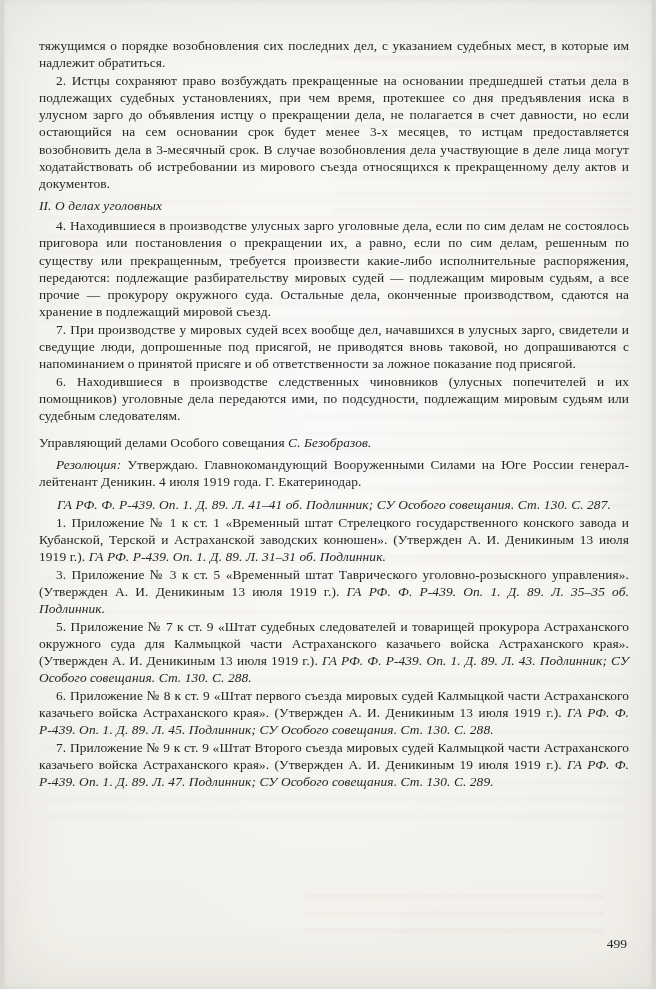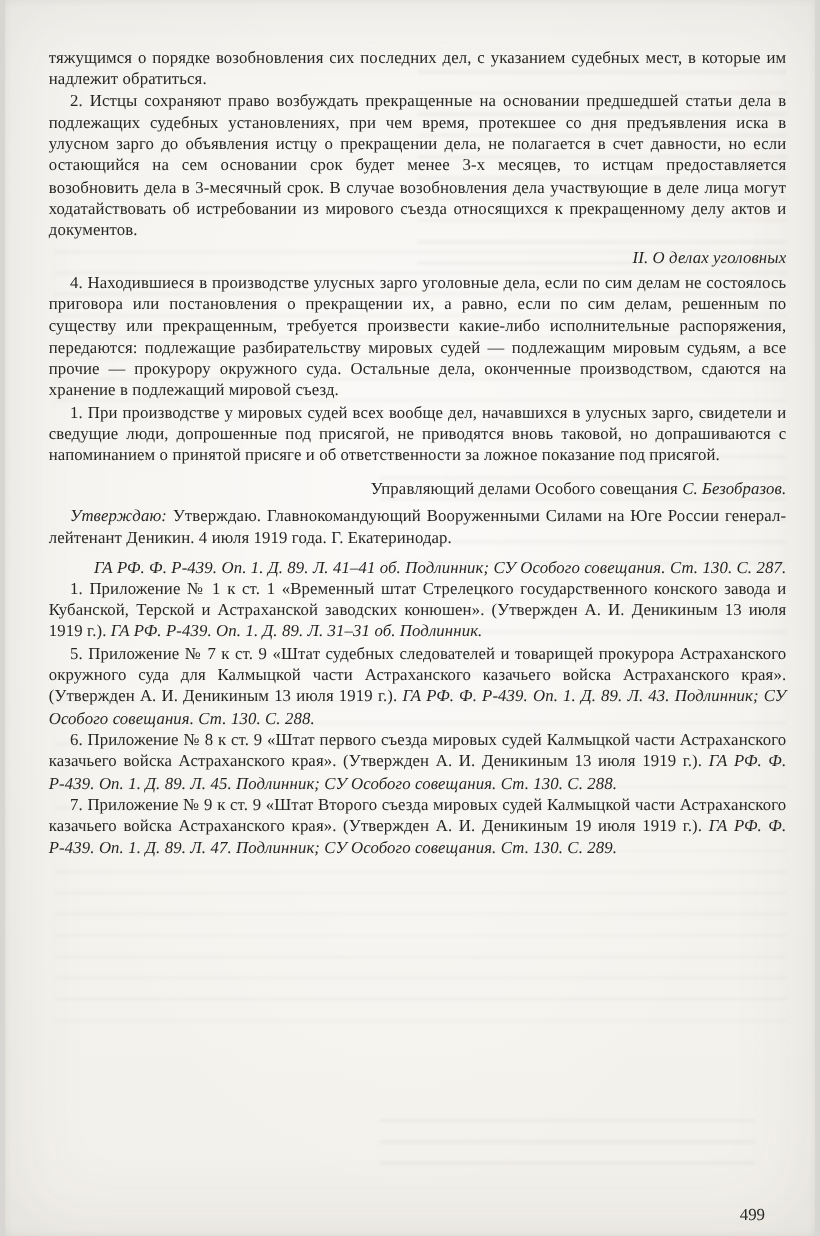--- a/index.html
+++ b/index.html
@@ -49,49 +49,47 @@
     font-size: 13.4px;
     line-height: 17.3px;
     text-align: justify;
     letter-spacing: 0.1px;
   }
   .content p { margin: 0; }
   p.para { text-indent: 17px; }
   p.no-indent { text-indent: 0; }
 
   .section-heading {
-    text-align: right;
+    text-align: left;
     font-style: italic;
     text-indent: 0 !important;
     margin: 4px 0 3px 0 !important;
   }
   .signature {
-    text-align: right;
     text-indent: 0 !important;
     margin-top: 9px !important;
   }
   .signature .sig-name { font-style: italic; }
   .resolution { margin-top: 5px !important; text-indent: 12px; }
   .resolution .res-label { font-style: italic; }
   .archive-ref {
     font-style: italic;
     text-indent: 0 !important;
     margin-top: 6px !important;
-    text-align: right;
+    text-align: center;
   }
   .appendices { }
   .appendix-item .citation { font-style: italic; }
 
   .page-number {
     position: absolute;
     top: 936px;
-    right: 40px;
+    right: 25px;
     z-index: 1;
     font-size: 13.5px;
-    margin-top: 28px;
   }
 </style>
 </head>
 <body>
 
 <div class="scan">
 
   <div class="bleed b1"></div>
   <div class="bleed b2"></div>
   <div class="bleed b3"></div>
@@ -103,37 +101,41 @@
 
     <p class="para no-indent">тяжущимся о порядке возобновления сих последних дел, с указанием судебных мест, в которые им надлежит обратиться.</p>
 
     <p class="para">2. Истцы сохраняют право возбуждать прекращенные на основании предшедшей статьи дела в подлежащих судебных установлениях, при чем время, протекшее со дня предъявления иска в улусном зарго до объявления истцу о прекращении дела, не полагается в счет давности, но если остающийся на сем основании срок будет менее 3-х месяцев, то истцам предоставляется возобновить дела в 3-месячный срок. В случае возобновления дела участвующие в деле лица могут ходатайствовать об истребовании из мирового съезда относящихся к прекращенному делу актов и документов.</p>
 
 
     <p class="para section-heading">II. О делах уголовных</p>
 
     <p class="para">4. Находившиеся в производстве улусных зарго уголовные дела, если по сим делам не состоялось приговора или постановления о прекращении их, а равно, если по сим делам, решенным по существу или прекращенным, требуется произвести какие-либо исполнительные распоряжения, передаются: подлежащие разбирательству мировых судей — подлежащим мировым судьям, а все прочие — прокурору окружного суда. Остальные дела, оконченные производством, сдаются на хранение в подлежащий мировой съезд.</p>
 
-    <p class="para">1. При производстве у мировых судей всех вообще дел, начавшихся в улусных зарго, свидетели и сведущие люди, допрошенные под присягой, не приводятся вновь таковой, но допрашиваются с напоминанием о принятой присяге и об ответственности за ложное показание под присягой.</p>
+    <p class="para">7. При производстве у мировых судей всех вообще дел, начавшихся в улусных зарго, свидетели и сведущие люди, допрошенные под присягой, не приводятся вновь таковой, но допрашиваются с напоминанием о принятой присяге и об ответственности за ложное показание под присягой.</p>
 
+    <p class="para">6. Находившиеся в производстве следственных чиновников (улусных попечителей и их помощников) уголовные дела передаются ими, по подсудности, подлежащим мировым судьям или судебным следователям.</p>
 
 
     <p class="para signature">
       <span>Управляющий делами Особого совещания </span><span class="sig-name">С. Безобразов.</span>
     </p>
 
     <p class="para resolution">
-      <span class="res-label">Утверждаю: </span><span>Утверждаю. Главнокомандующий Вооруженными Силами на Юге России генерал-лейтенант Деникин. 4 июля 1919 года. Г. Екатеринодар.</span>
+      <span class="res-label">Резолюция: </span><span>Утверждаю. Главнокомандующий Вооруженными Силами на Юге России генерал-лейтенант Деникин. 4 июля 1919 года. Г. Екатеринодар.</span>
     </p>
 
     <p class="para archive-ref">ГА РФ. Ф. Р-439. Оп. 1. Д. 89. Л. 41–41 об. Подлинник; СУ Особого совещания. Ст. 130. С. 287.</p>
 
     <div class="appendices">
       <p class="para appendix-item">
         <span>1. Приложение № 1 к ст. 1 «Временный штат Стрелецкого государственного конского завода и Кубанской, Терской и Астраханской заводских конюшен». (Утвержден А. И. Деникиным 13 июля 1919 г.). </span><span class="citation">ГА РФ. Р-439. Оп. 1. Д. 89. Л. 31–31 об. Подлинник.</span>
+      </p>
+      <p class="para appendix-item">
+        <span>3. Приложение № 3 к ст. 5 «Временный штат Таврического уголовно-розыскного управления». (Утвержден А. И. Деникиным 13 июля 1919 г.). </span><span class="citation">ГА РФ. Ф. Р-439. Оп. 1. Д. 89. Л. 35–35 об. Подлинник.</span>
       </p>
       <p class="para appendix-item">
         <span>5. Приложение № 7 к ст. 9 «Штат судебных следователей и товарищей прокурора Астраханского окружного суда для Калмыцкой части Астраханского казачьего войска Астраханского края». (Утвержден А. И. Деникиным 13 июля 1919 г.). </span><span class="citation">ГА РФ. Ф. Р-439. Оп. 1. Д. 89. Л. 43. Подлинник; СУ Особого совещания. Ст. 130. С. 288.</span>
       </p>
       <p class="para appendix-item">
         <span>6. Приложение № 8 к ст. 9 «Штат первого съезда мировых судей Калмыцкой части Астраханского казачьего войска Астраханского края». (Утвержден А. И. Деникиным 13 июля 1919 г.). </span><span class="citation">ГА РФ. Ф. Р-439. Оп. 1. Д. 89. Л. 45. Подлинник; СУ Особого совещания. Ст. 130. С. 288.</span>
       </p>
       <p class="para appendix-item">
         <span>7. Приложение № 9 к ст. 9 «Штат Второго съезда мировых судей Калмыцкой части Астраханского казачьего войска Астраханского края». (Утвержден А. И. Деникиным 19 июля 1919 г.). </span><span class="citation">ГА РФ. Ф. Р-439. Оп. 1. Д. 89. Л. 47. Подлинник; СУ Особого совещания. Ст. 130. С. 289.</span>
       </p>

